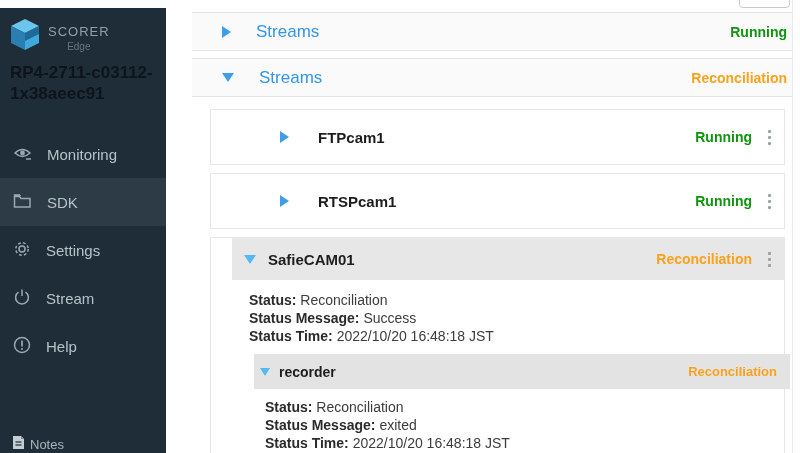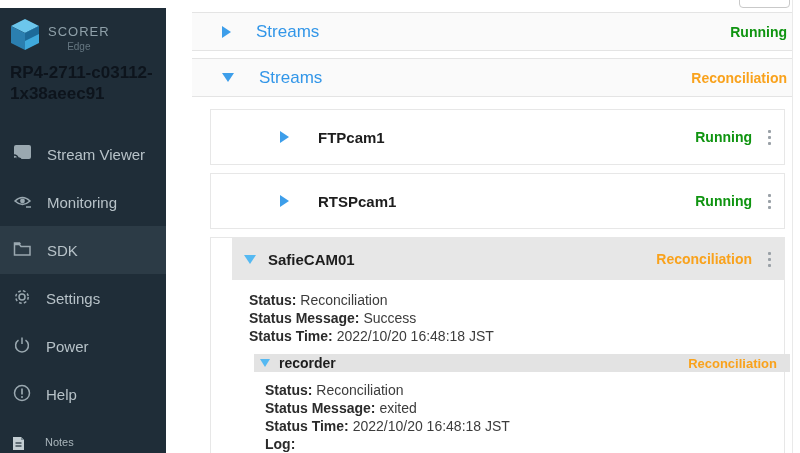--- a/index.html
+++ b/index.html
@@ -14,21 +14,21 @@
   .brand-name { font-size:13px; letter-spacing:1px; color:#8fa0a9; }
   .brand-sub  { font-size:10px; color:#657680; margin-top:2px;text-align:center; }
   .device-id { padding:6px 8px 0 10px; font-size:17px; font-weight:bold;
                color:#0d141c; line-height:21px; word-break:break-all; }
   .menu { margin-top:26px; }
   .menu-item { display:flex; align-items:center; height:48px; padding-left:13px;
                gap:15px; font-size:15px; color:#b7c2c8; cursor:pointer; }
   .menu-item.active { background:var(--sidebar-active-bg); }
   .menu-item svg { flex:0 0 auto; }
   .side-footer { position:absolute; left:12px; bottom:8px; display:flex;
-                 align-items:flex-start; gap:20px; font-size:11px; color:#aab6bc; }
+                 align-items:center; gap:5px; font-size:13px; color:#aab6bc; }
 
   
   .main { position:absolute; left:192px; top:0; width:608px; height:453px; background:#fff; }
   .scroll-line { position:absolute; right:7px; top:0; bottom:0; width:1px; background:#e9e9e9; }
   .partial-btn { position:absolute; right:10px; top:-8px; width:51px; height:16px;
                  background:#fff; border:1px solid #c9c9c9; border-radius:4px; }
 
   .topbar { position:relative; height:12px; }
 
   .section-row { position:relative; height:39px; margin-right:7px;
@@ -61,21 +61,21 @@
   .kebab span { width:3px; height:3px; background:#9aa1a7; border-radius:1px; display:block; }
 
   .group-header { height:42px; background:#e7e7e7; display:flex; align-items:center;
                   padding:0 10px 0 12px; cursor:pointer; }
   .group-title { font-size:15px; font-weight:bold; color:#1d1d1d; margin-left:12px; }
   .group-body { padding:11px 16px 14px 17px; }
   .detail-line { font-size:14px; color:#3c3c3c; line-height:18px; }
   .detail-line b { color:#2b2b2b; }
 
   .subgroup { margin-top:9px; margin-left:5px; width:536px; }
-  .subgroup-header { height:18px; background:#e3e3e3; display:flex; align-items:center;
+  .subgroup-header { height:35px; background:#e3e3e3; display:flex; align-items:center;
                      padding:0 13px 0 6px; cursor:pointer; }
   .subgroup-header .tri-down { border-left-width:5px; border-right-width:5px;
                                border-top-width:8px; }
   .subgroup-title { font-size:14px; font-weight:bold; color:#1d1d1d; margin-left:9px; }
   .subgroup-status { margin-left:auto; font-size:13px; font-weight:bold; }
   .subgroup-body { padding:9px 0 0 11px; }
 </style>
 </head>
 <body>
 
@@ -93,30 +93,20 @@
       <div class="brand-name">SCORER</div>
       <div class="brand-sub">Edge</div>
     </div>
   </div>
   <div class="device-id">RP4-2711-c03112-1x38aeec91</div>
 
   <div class="menu">
     <div class="menu-item">
       <span>
         <svg width="19" height="17" viewBox="0 0 19 17">
-          <rect x="1" y="1" width="17" height="14" rx="2" fill="#9aa8b0"></rect>
-          <path d="M1 15 a7 7 0 0 1 7 0" fill="none" stroke="#1f2d38" stroke-width="1.6"></path>
-          <path d="M1 11 a4 4 0 0 1 4 4" fill="none" stroke="#1f2d38" stroke-width="1.6"></path>
-        </svg>
-      </span>
-      <span>Stream Viewer</span>
-    </div>
-    <div class="menu-item">
-      <span>
-        <svg width="19" height="17" viewBox="0 0 19 17">
           <path d="M2 9 Q9.5 2 17 9 Q9.5 16 2 9 Z" fill="none" stroke="#9aa8b0" stroke-width="1.5"></path>
           <circle cx="9.5" cy="9" r="2.4" fill="#9aa8b0"></circle>
           <path d="M13 15 h5" stroke="#9aa8b0" stroke-width="1.5"></path>
         </svg>
       </span>
       <span>Monitoring</span>
     </div>
     <div class="menu-item active">
       <span>
         <svg width="19" height="16" viewBox="0 0 19 16">
@@ -136,21 +126,21 @@
       </span>
       <span>Settings</span>
     </div>
     <div class="menu-item">
       <span>
         <svg width="18" height="18" viewBox="0 0 18 18">
           <path d="M5.5 4.2 a6.4 6.4 0 1 0 7 0" fill="none" stroke="#9aa8b0" stroke-width="1.5"></path>
           <line x1="9" y1="1.5" x2="9" y2="8" stroke="#9aa8b0" stroke-width="1.5"></line>
         </svg>
       </span>
-      <span>Power</span>
+      <span>Stream</span>
     </div>
     <div class="menu-item">
       <span>
         <svg width="18" height="18" viewBox="0 0 18 18">
           <circle cx="9" cy="9" r="7.5" fill="none" stroke="#9aa8b0" stroke-width="1.5"></circle>
           <line x1="9" y1="4.5" x2="9" y2="10.5" stroke="#9aa8b0" stroke-width="1.7"></line>
           <circle cx="9" cy="13" r="1" fill="#9aa8b0"></circle>
         </svg>
       </span>
       <span>Help</span>

